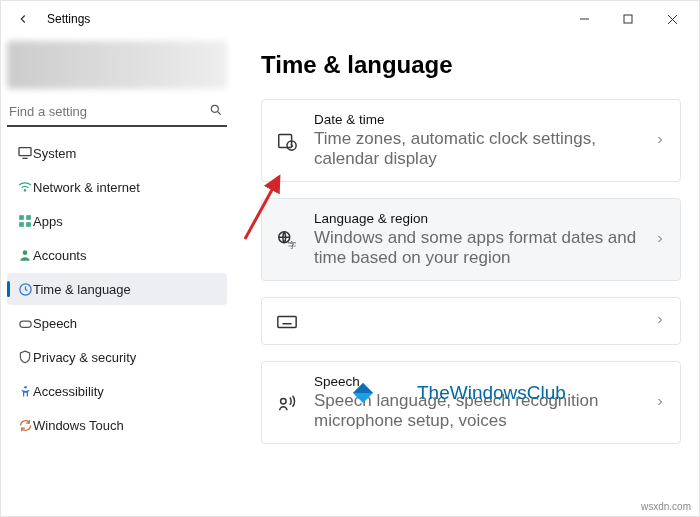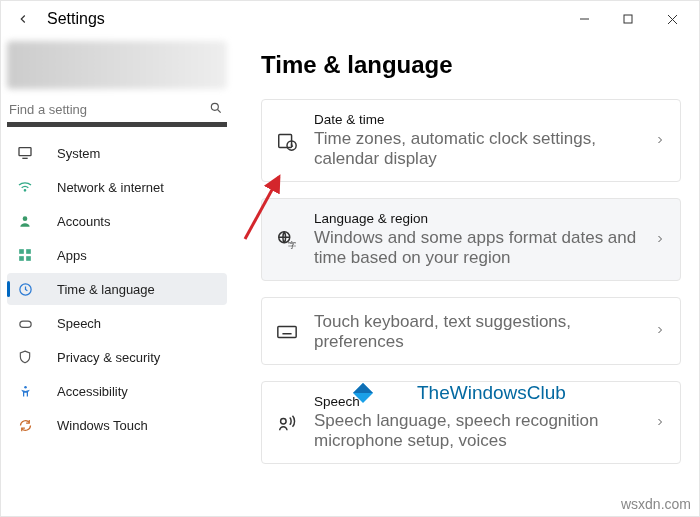--- a/index.html
+++ b/index.html
@@ -1,33 +1,33 @@
 <!DOCTYPE html>
 <html><head>
 <meta charset="utf-8">
 <style>
 * { box-sizing: border-box; margin: 0; padding: 0; font-family: "Segoe UI", Arial, sans-serif; }
 body { width: 700px; height: 517px; background: #fff; overflow: hidden; position: relative; border: 1px solid #e5e5e5; }
 
 
 .titlebar { display:flex; align-items:center; height:36px; padding:0 8px; }
 .titlebar .back { width:28px; height:28px; display:flex; align-items:center; justify-content:center; border-radius:4px; }
-.titlebar .title { font-size:16px; margin-left:10px; }
+.titlebar .title { font-size:12px; margin-left:10px; }
 .winbtns { margin-left:auto; display:flex; gap:6px; }
 .winbtn { width:38px; height:28px; display:flex; align-items:center; justify-content:center; }
 
 .content { display:flex; height: calc(100% - 36px); }
 
 
 .sidebar { width:232px; padding:4px 6px 0 6px; display:flex; flex-direction:column; gap:2px; }
 .profile { height:48px; background:linear-gradient(90deg,#ccc,#eee); border-radius:4px; margin-bottom:6px; filter: blur(3px); }
-.search { display:flex; align-items:center; border-bottom:5px solid #404040; height:30px; padding:0 4px 0 2px; font-size:13px; color:#555; margin-bottom:8px; }
+.search { display:flex; align-items:center; border-bottom:2px solid #404040; height:30px; padding:0 4px 0 2px; font-size:13px; color:#555; margin-bottom:8px; }
 .search input { border:none; outline:none; flex:1; font-size:13px; background:transparent; }
 .search .sicon { color:#555; }
-.nav-item { display:flex; align-items:center; gap:24px; height:32px; padding:0 10px; border-radius:4px; font-size:13px; color:#222; position:relative;text-align:center; }
+.nav-item { display:flex; align-items:center; gap:0; height:32px; padding:0 10px; border-radius:4px; font-size:13px; color:#222; position:relative;text-align:center; }
 .nav-item.active { background:#eceef1; }
 .nav-item.active::before { content:""; position:absolute; left:0; top:8px; bottom:8px; width:3px; background:#0067c0; border-radius:2px; }
 .nav-item .nicon { width:16px; height:16px; display:flex; align-items:center; justify-content:center; }
 
 
 .main { flex:1; padding:8px 18px 0 28px; position:relative; }
 .page-title { font-size:24px; font-weight:600; margin:6px 0 20px 0; }
 .cards { display:flex; flex-direction:column; gap:16px; }
 .card { display:flex; align-items:center; gap:16px; border:1px solid #e5e5e5; border-radius:4px; padding:12px 14px; }
 .card.hover { background:#f5f6f8; }
@@ -38,21 +38,21 @@
 .chev { color:#555; }
 
 
 .arrow { position:absolute; left:4px; top:132px; pointer-events:none; }
 
 
 .wm { position:absolute; left:350px; top:380px; display:flex; align-items:center; gap:6px; }
 .wm-logo { width:24px; height:24px; }
 .wm-text { font-size:19px; font-weight:400; color:#0369a1;margin-left:36px; }
 
-.footer-wm { position:absolute; right:8px; bottom:4px; font-size:14px; color:#888; }
+.footer-wm { position:absolute; right:8px; bottom:4px; font-size:10px; color:#888; }
 </style>
 </head>
 <body>
 
 <div class="titlebar">
   <div class="back">
     <svg width="14" height="14" viewBox="0 0 24 24" fill="none" stroke="#333" stroke-width="2">
         <path d="M15 6l-6 6 6 6"></path>
       </svg>
   </div>
@@ -102,37 +102,37 @@
           <svg width="16" height="16" viewBox="0 0 24 24" fill="none" stroke="#3a8" stroke-width="2">
             <path d="M3 9a14 14 0 0118 0"></path>
             <path d="M7 13a8 8 0 0110 0"></path>
             <circle cx="12" cy="17" r="1" fill="#3a8"></circle>
           </svg>
         </span>
       <span>Network &amp; internet</span>
     </div>
     <div class="nav-item">
       <span class="nicon">
-          <svg width="14" height="14" viewBox="0 0 24 24" fill="#3a9a6a">
-            <circle cx="12" cy="8" r="4"></circle>
-            <path d="M4 22c0-4 4-6 8-6s8 2 8 6z"></path>
-          </svg>
-        </span>
-      <span>Accounts</span>
-    </div>
-    <div class="nav-item">
-      <span class="nicon">
           <svg width="14" height="14" viewBox="0 0 24 24">
             <rect x="2" y="2" width="8" height="8" fill="#4a8"></rect>
             <rect x="14" y="2" width="8" height="8" fill="#4a8"></rect>
             <rect x="2" y="14" width="8" height="8" fill="#4a8"></rect>
             <rect x="14" y="14" width="8" height="8" fill="#4a8"></rect>
           </svg>
         </span>
       <span>Apps</span>
+    </div>
+    <div class="nav-item">
+      <span class="nicon">
+          <svg width="14" height="14" viewBox="0 0 24 24" fill="#3a9a6a">
+            <circle cx="12" cy="8" r="4"></circle>
+            <path d="M4 22c0-4 4-6 8-6s8 2 8 6z"></path>
+          </svg>
+        </span>
+      <span>Accounts</span>
     </div>
     <div class="nav-item active">
       <span class="nicon">
           <svg width="15" height="15" viewBox="0 0 24 24" fill="none" stroke="#2a7ad4" stroke-width="2">
             <circle cx="12" cy="12" r="9"></circle>
             <path d="M12 7v5l3 2"></path>
           </svg>
         </span>
       <span>Time &amp; language</span>
     </div>
@@ -214,21 +214,20 @@
             <svg width="22" height="22" viewBox="0 0 24 24" fill="none" stroke="#333" stroke-width="1.6">
               <rect x="2" y="7" width="20" height="12" rx="1"></rect>
               <line x1="6" y1="11" x2="6" y2="11"></line>
               <line x1="10" y1="11" x2="10" y2="11"></line>
               <line x1="14" y1="11" x2="14" y2="11"></line>
               <line x1="18" y1="11" x2="18" y2="11"></line>
               <line x1="7" y1="15" x2="17" y2="15"></line>
             </svg>
           </span>
         <div class="card-body">
-          <div class="card-sub">Touch keyboard, text suggestions, preferences</div>
         </div>
         <span class="chev"><svg width="12" height="12" viewBox="0 0 24 24" fill="none" stroke="#555" stroke-width="2">
               <path d="M9 6l6 6-6 6"></path>
             </svg></span>
       </div>
 
       <div class="card">
         <span class="cicon">
             <svg width="22" height="22" viewBox="0 0 24 24" fill="none" stroke="#333" stroke-width="1.6">
               <circle cx="8" cy="10" r="3"></circle>

